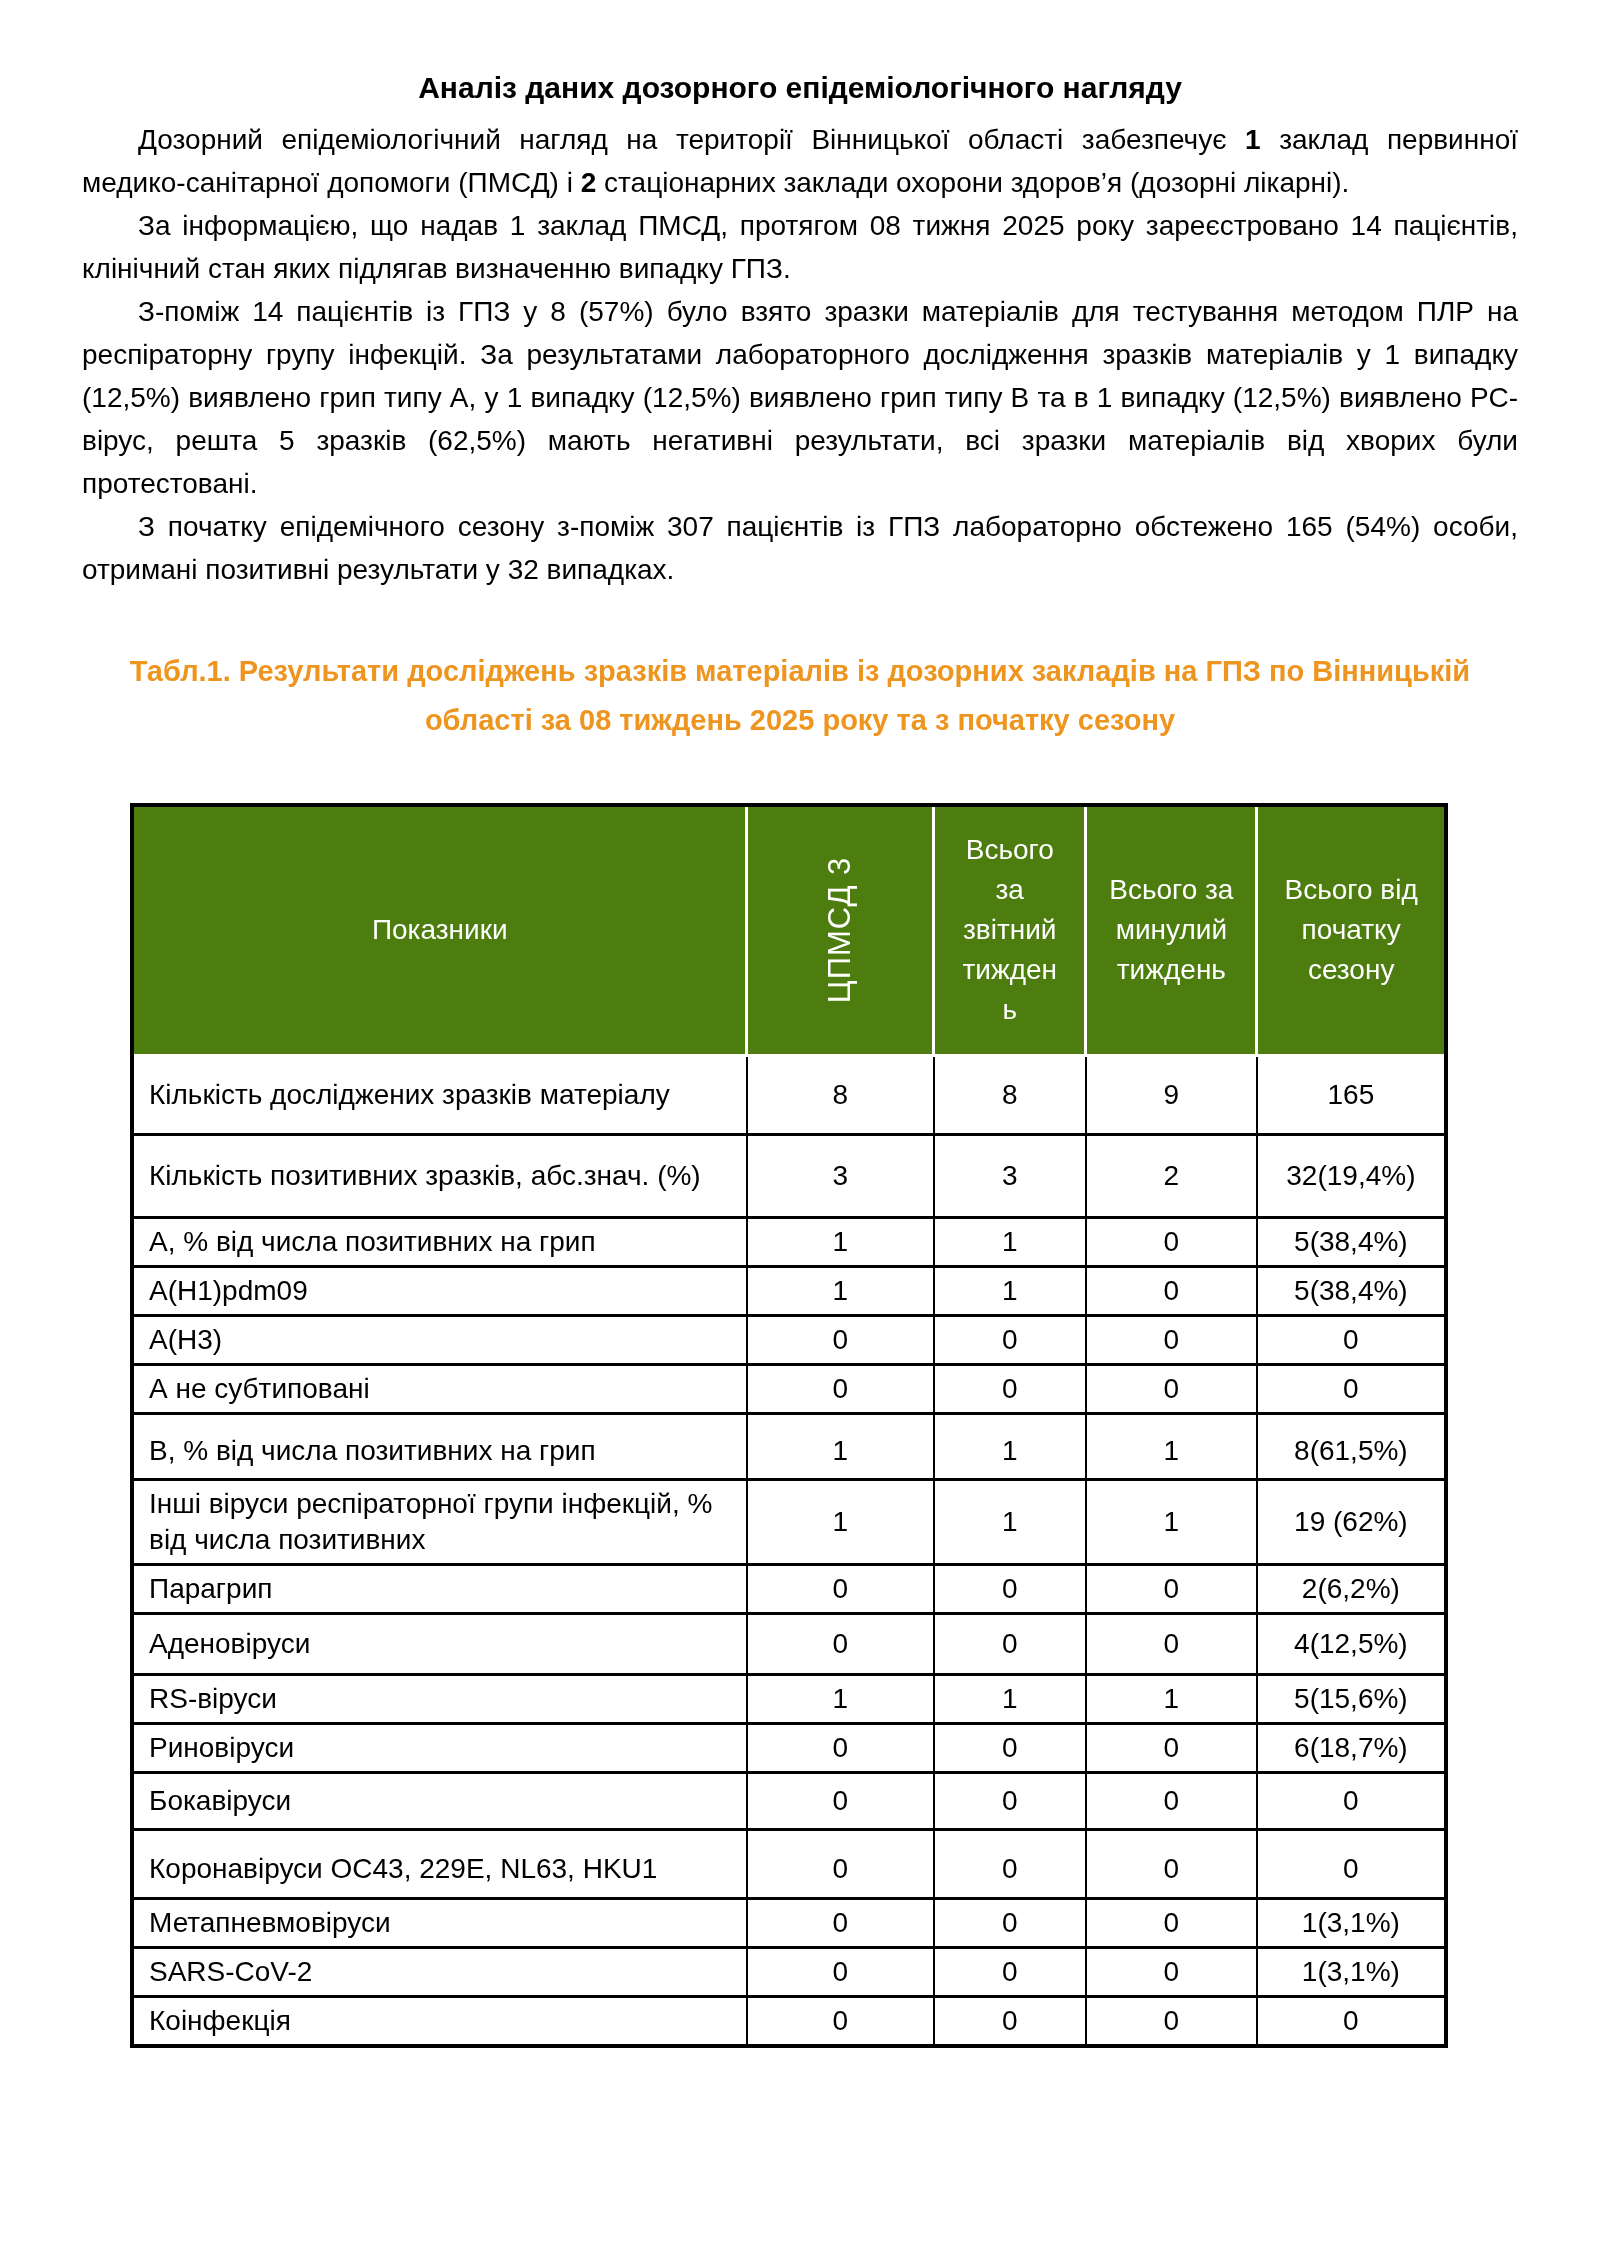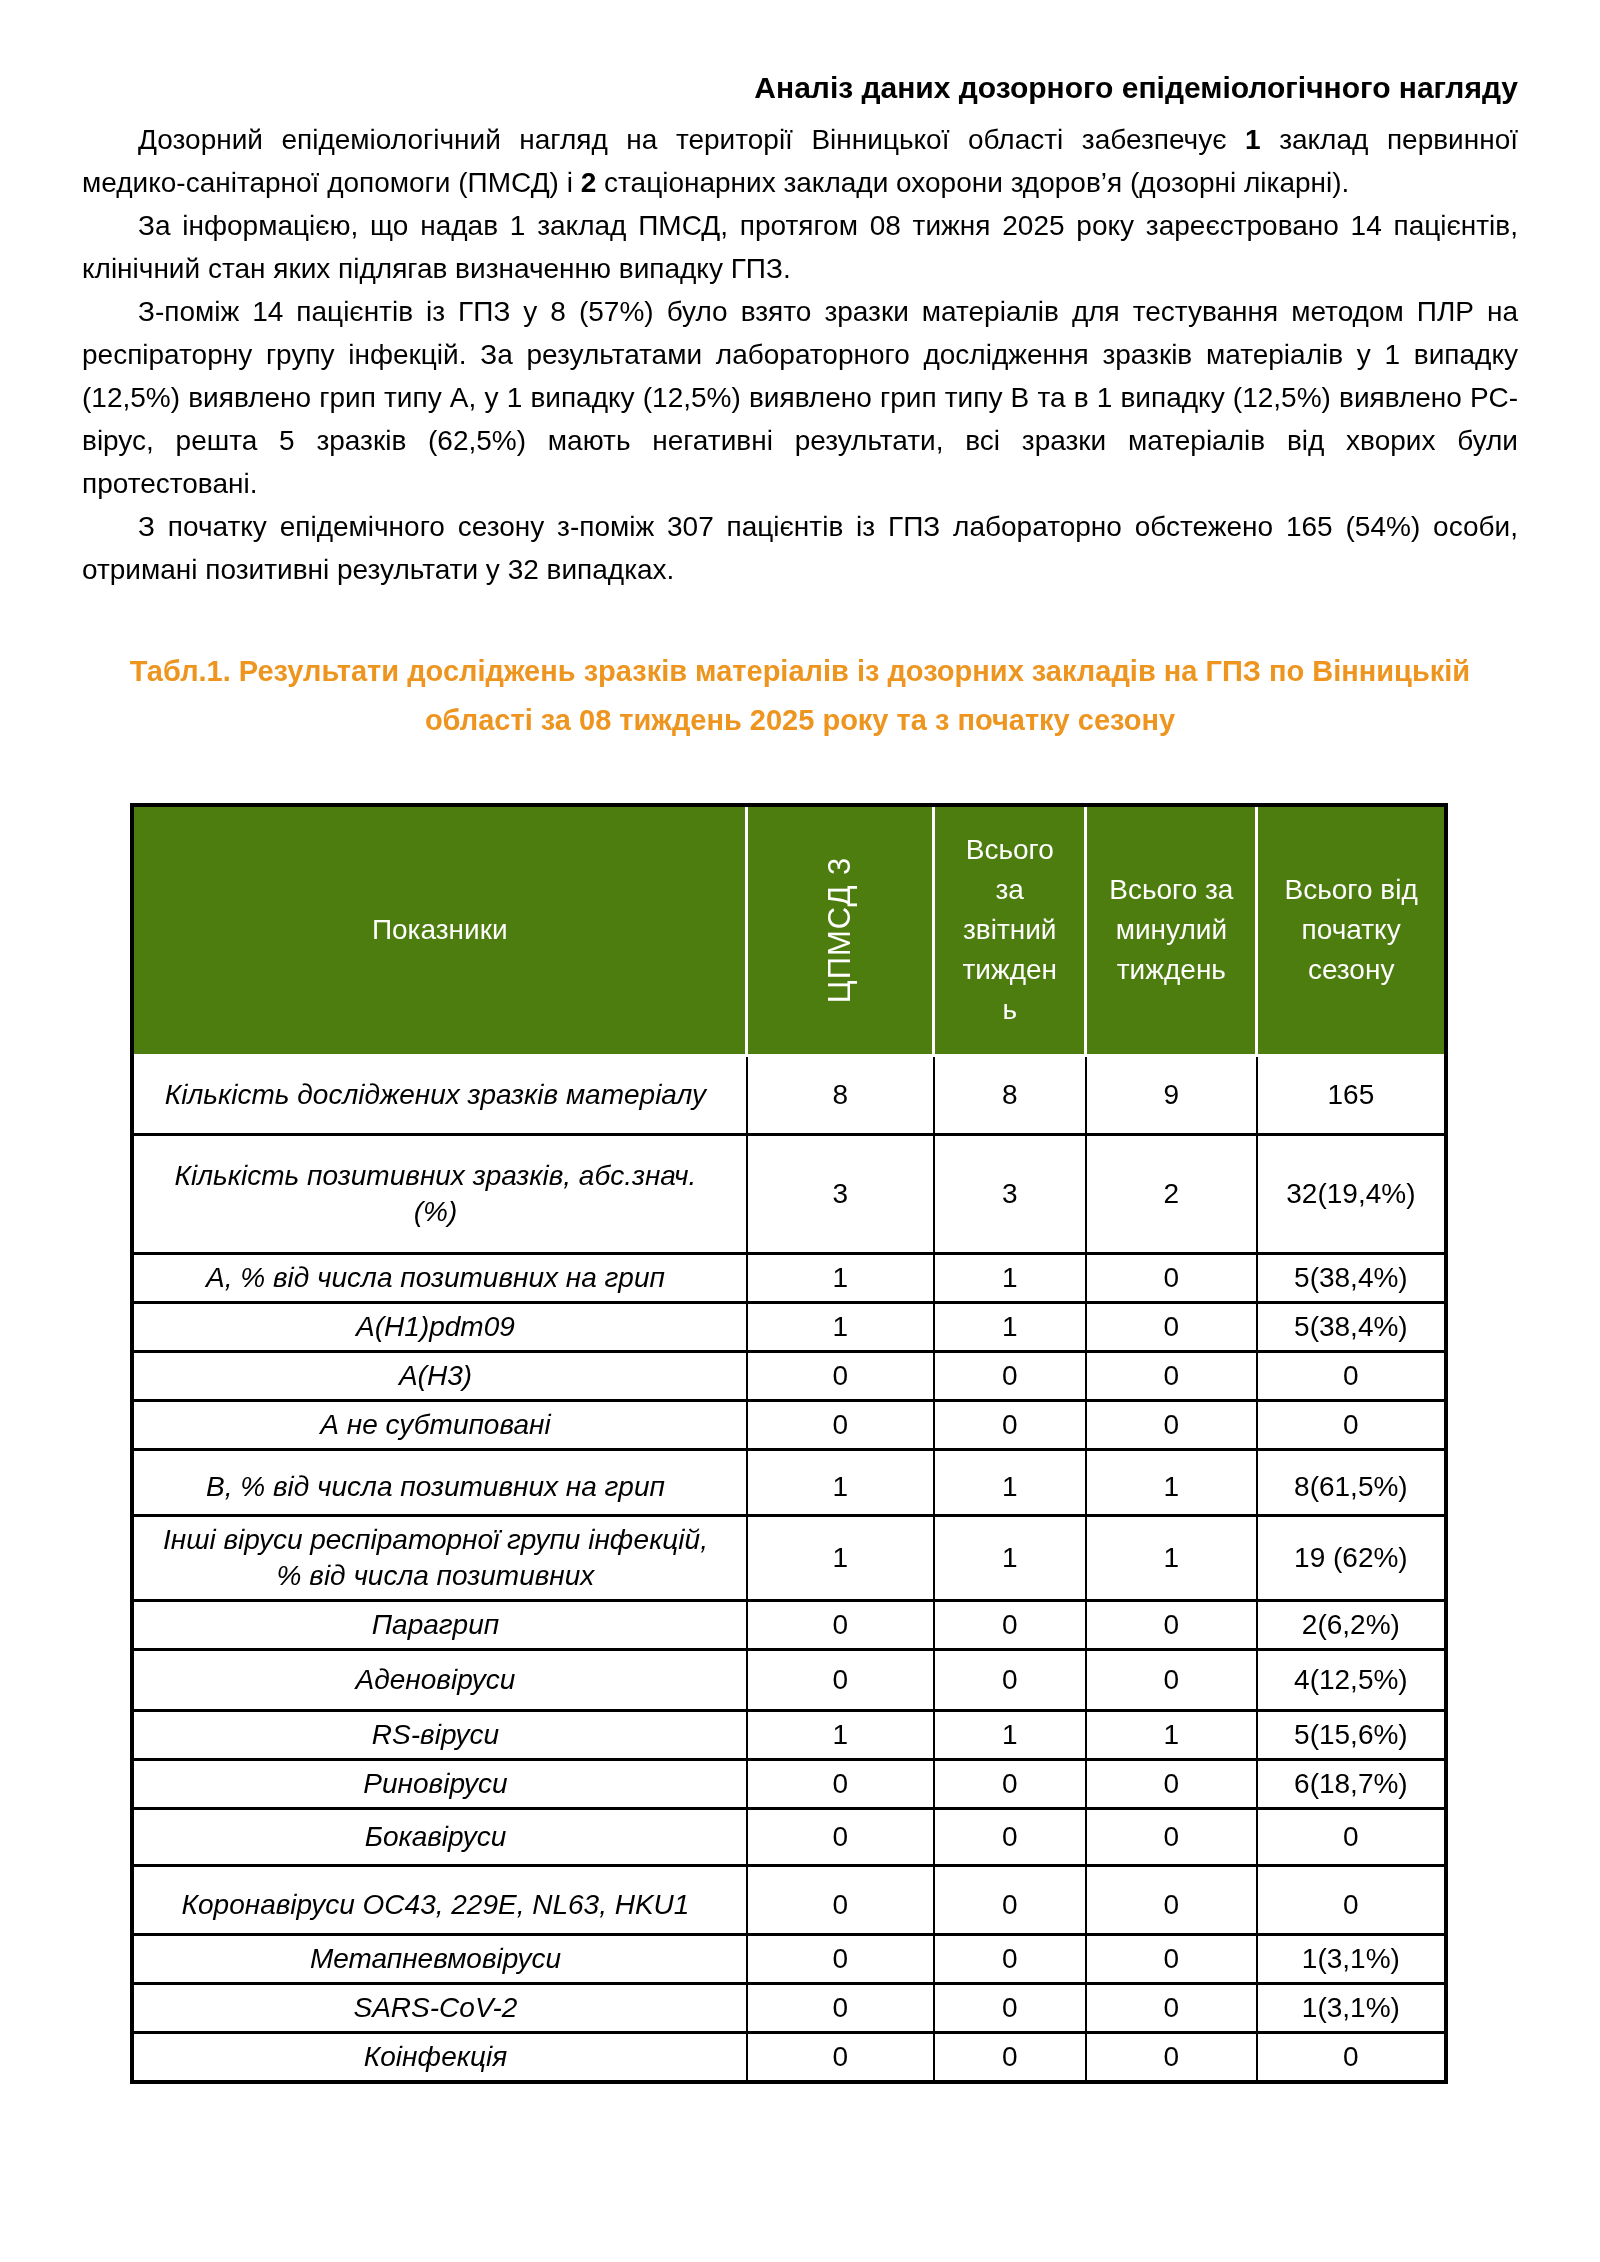--- a/index.html
+++ b/index.html
@@ -8,21 +8,21 @@
     position: relative;
     width: 1600px;
     height: 2262px;
     background: #ffffff;
     font-family: "Liberation Sans", "DejaVu Sans", sans-serif;
     color: #000;
     overflow: hidden;
   }
   .content { padding: 66px 82px 0 82px; }
   .doc-title {
-    text-align: right;
+    text-align: center;
     font-size: 30px;
     font-weight: bold;
     line-height: 44px;
     margin-bottom: 8px;
   }
   p.body-par {
     font-size: 28px;
     line-height: 43px;
     text-align: justify;
     text-indent: 56px;
@@ -73,24 +73,23 @@
     border-top-width: 3px;
     border-bottom-width: 3px;
     font-size: 28px;
     line-height: 36px;
     padding: 5px 10px;
     text-align: center;
     vertical-align: middle;
     background: #fff;
   }
   tbody td.label {
-    text-align: center;
+    text-align: left;
     padding-left: 15px;
     padding-right: 24px;
-    font-style: italic;
   }
   tbody tr:nth-child(1) td { padding-top: 20px; padding-bottom: 20px; }
   tbody tr:nth-child(2) td { padding-top: 22px; padding-bottom: 22px; margin-top: 26px; }
   tbody tr:nth-child(3) td { padding-top: 5px; padding-bottom: 5px; }
   tbody tr:nth-child(9) td { padding-top: 5px; padding-bottom: 5px; }
   tbody tr:nth-child(7) td  { padding-top: 18px; padding-bottom: 9px; }
   tbody tr:nth-child(10) td { padding-top: 11px; padding-bottom: 11px; }
   tbody tr:nth-child(13) td { padding-top: 9px; padding-bottom: 9px; }
   tbody tr:nth-child(14) td { padding-top: 20px; padding-bottom: 10px; }
 </style>

